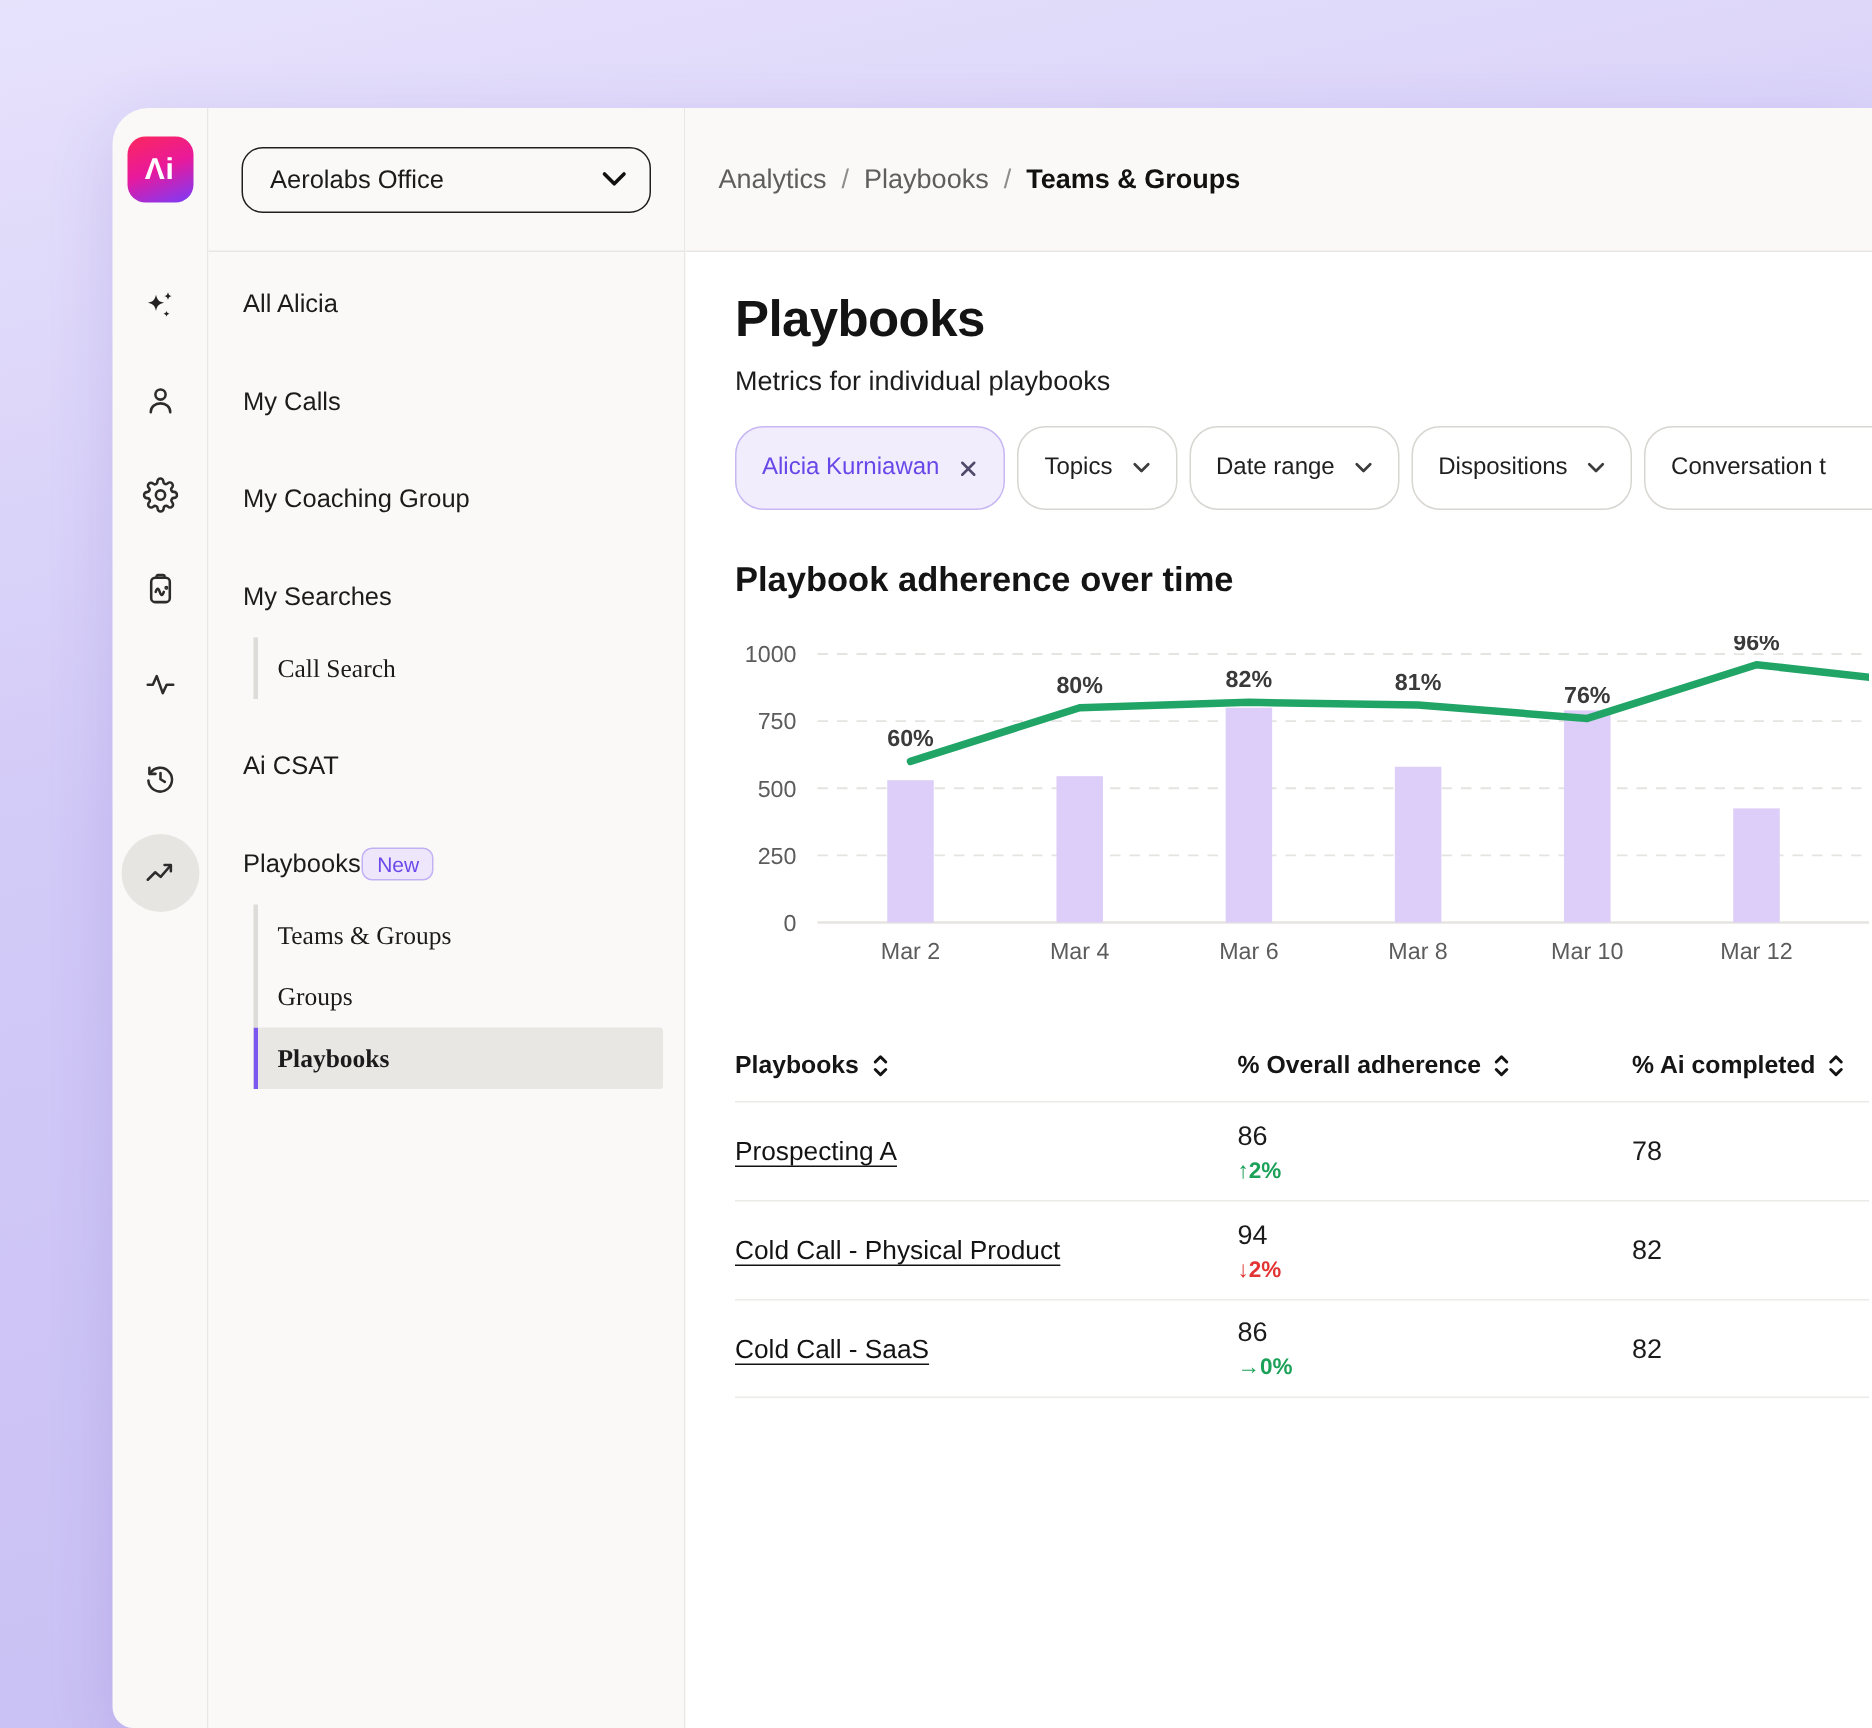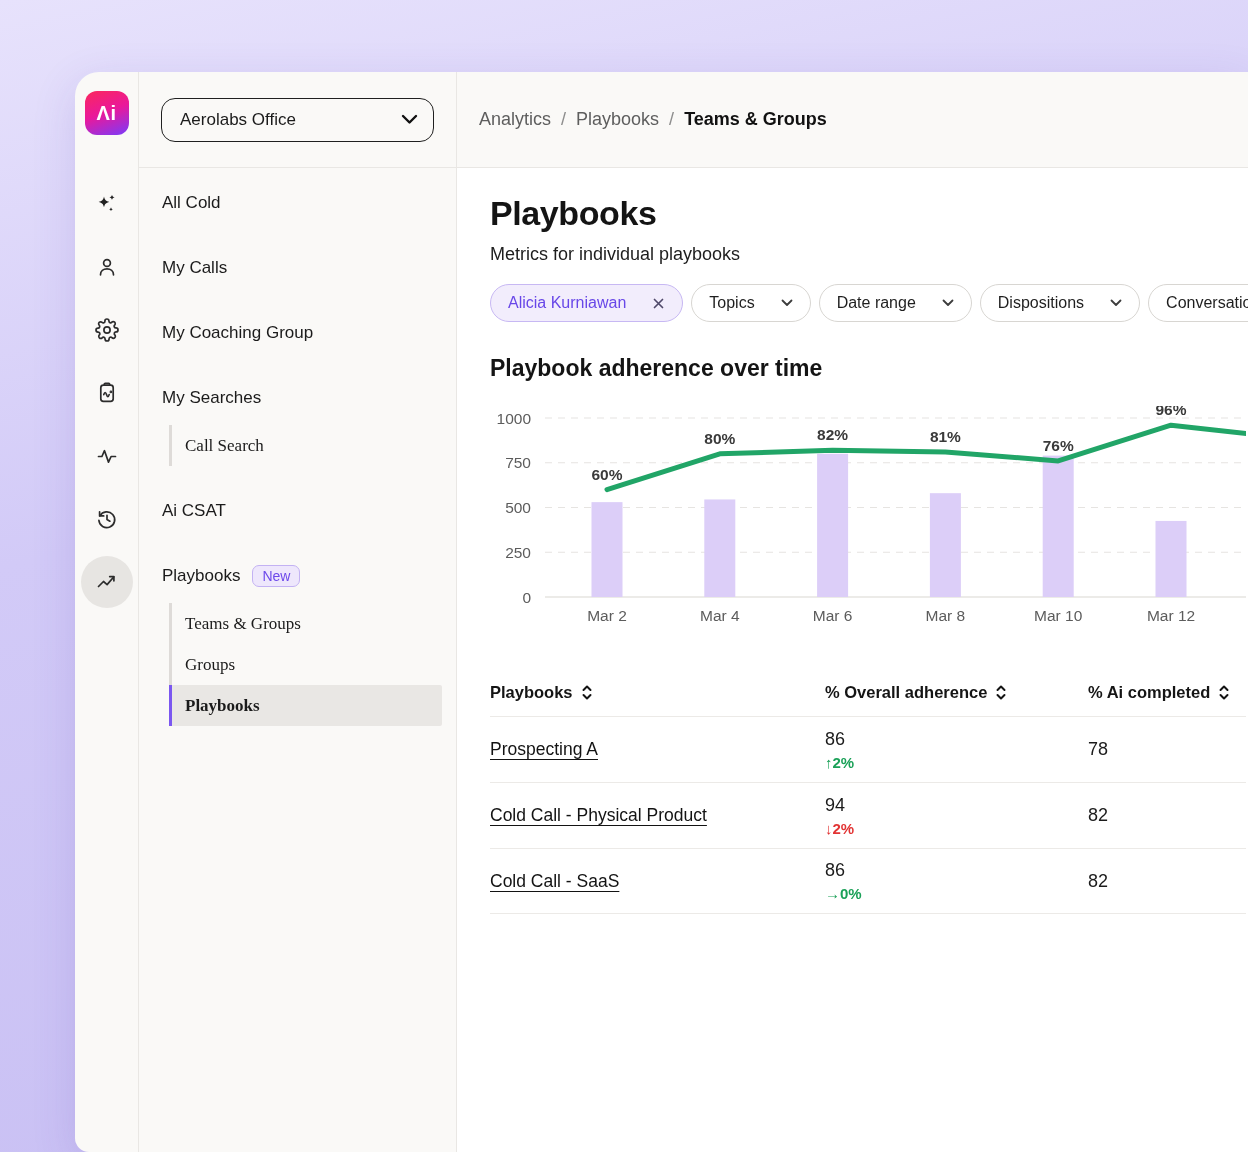--- a/index.html
+++ b/index.html
@@ -29,42 +29,42 @@
   .sidebar { width:318px; flex-shrink:0; border-right:1px solid #e9e7e4;
     display:flex; flex-direction:column; background:#faf9f7; }
   .sidebar-header { height:96px; flex-shrink:0; border-bottom:1px solid #e9e7e4;
     display:flex; align-items:center; padding:0 22px; }
   .ws-select { width:100%; height:44px; border:1.6px solid #202020; border-radius:14px;
     display:flex; align-items:center; justify-content:space-between;
     padding:0 15px 0 18px; font-size:17px; cursor:pointer; background:transparent; }
   .nav { padding:14px 0 0 23px; font-size:17px; }
   .nav-item { display:flex; align-items:center; height:42px; margin-bottom:23px; cursor:pointer; }
   .badge { font-size:14px; color:#6d49ea; background:#eee7fc; border:1px solid #c3b2f3;
-    border-radius:7px; padding:2px 9px; margin-left:12px; }
+    border-radius:7px; padding:2px 9px; margin-left:1px; }
   .subgroup { width:273px; margin:-17px 0 28px 7px; border-left:3px solid #dedbd8; }
   .subitem { display:flex; align-items:center; height:41px; padding-left:13px; cursor:pointer;font-family:Liberation Serif, serif; }
   .subitem.active { margin-left:-3px; border-left:3px solid #7b57f0; background:#e9e7e4;
     font-weight:700; border-radius:0 2px 2px 0; }
   .subgroup.single { margin-bottom:24px; }
 
   
   .main { flex:1; min-width:0; display:flex; flex-direction:column; background:#fff; }
   .main-header { height:96px; flex-shrink:0; background:#faf9f7;
     border-bottom:1px solid #e9e7e4; display:flex; align-items:center;
     padding:0 22px; font-size:18px; }
   .crumb { color:#5e5e5e; cursor:pointer; }
   .crumb-sep { color:#8d8d8d; margin:0 10px; }
   .crumb-current { color:#111; font-weight:700; }
   .main-body { flex:1; padding:26px 0 0 33px; overflow:hidden; }
 
   .page-title { font-size:34px; font-weight:700; letter-spacing:-.4px; color:#141414; }
   .page-subtitle { font-size:18px; margin-top:11px; color:#1d1d1d; }
 
   .chips { margin-top:19px; display:flex; gap:8px; flex-wrap:nowrap; overflow:hidden; width:100%; }
-  .chip { flex-shrink:0; display:inline-flex; align-items:center; gap:26px; height:38px;
+  .chip { flex-shrink:0; display:inline-flex; align-items:center; gap:13px; height:56px;
     padding:0 17px; border:1px solid #d8d6d2; border-radius:19px; background:#fff;
     font-size:16px; color:#1f1f1f; white-space:nowrap; cursor:pointer; }
   .chip svg { stroke:#3d3d3d; stroke-width:1.8; fill:none; stroke-linecap:round; stroke-linejoin:round; }
   .chip.selected { background:#f2edfc; border-color:#c7b8f3; color:#6847e8; }
   .chip.selected svg { stroke:#50496a; stroke-width:1.7; }
   .chip.cut { padding-right:70px; }
 
   .section-title { margin-top:33px; font-size:23px; font-weight:700; color:#141414; }
   .chart-wrap { margin-top:24px; width:756px; height:238px; }
   .ax { font-size:15.5px; fill:#5c5c5c; font-family:"Liberation Sans","DejaVu Sans",sans-serif; }
@@ -146,21 +146,21 @@
     <div class="sidebar-header">
       <div class="ws-select">
         <span>Aerolabs Office</span>
         <svg width="17" height="11" viewBox="0 0 17 11">
           <path d="M2 2 L8.5 8.5 L15 2" fill="none" stroke="#111" stroke-width="2.4" stroke-linecap="round" stroke-linejoin="round"></path>
         </svg>
       </div>
     </div>
     <div class="nav">
       <div class="nav-item">
-        <span>All Cold</span>
+        <span>All Alicia</span>
       </div>
       <div class="nav-item">
         <span>My Calls</span>
       </div>
       <div class="nav-item">
         <span>My Coaching Group</span>
       </div>
       <div class="nav-item">
         <span>My Searches</span>
       </div>

